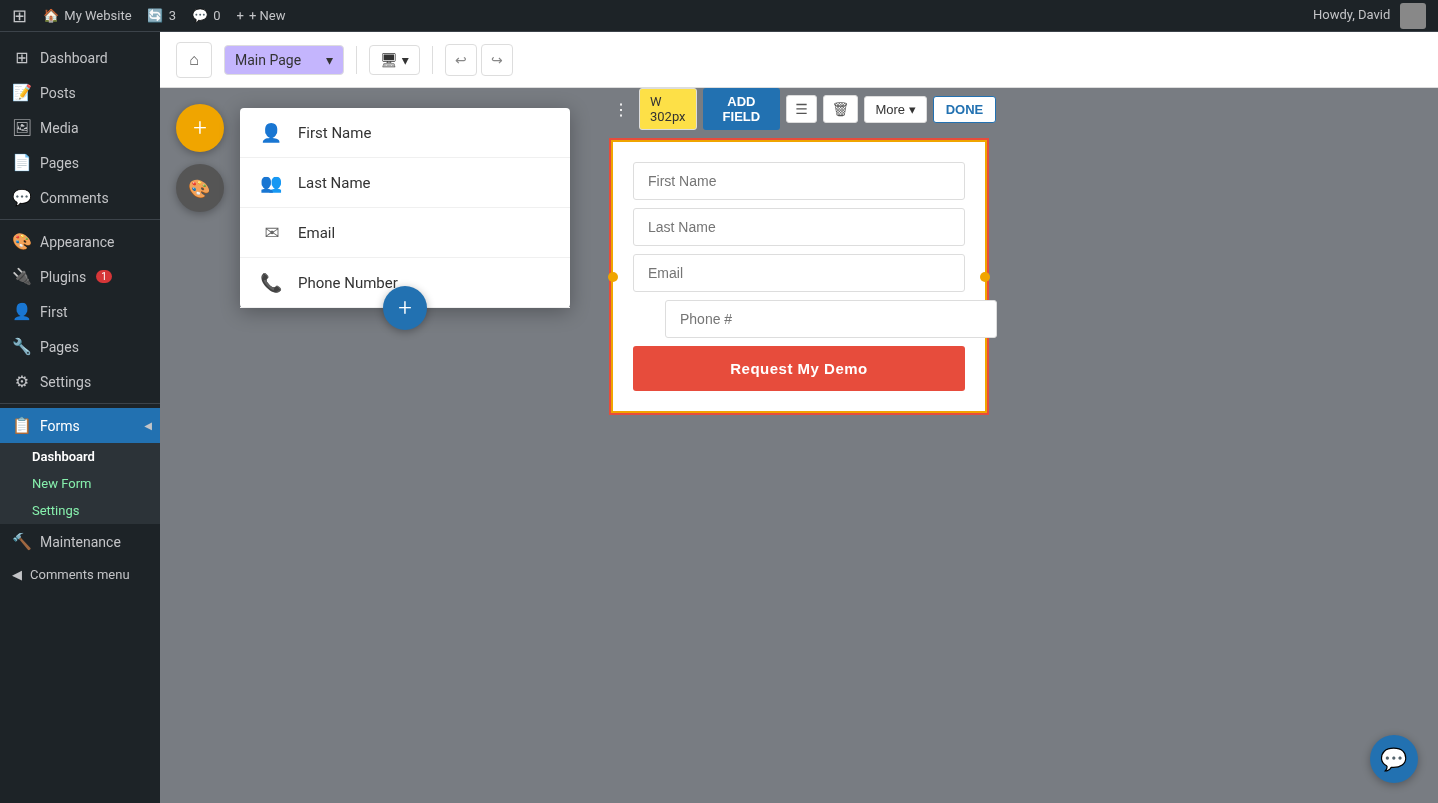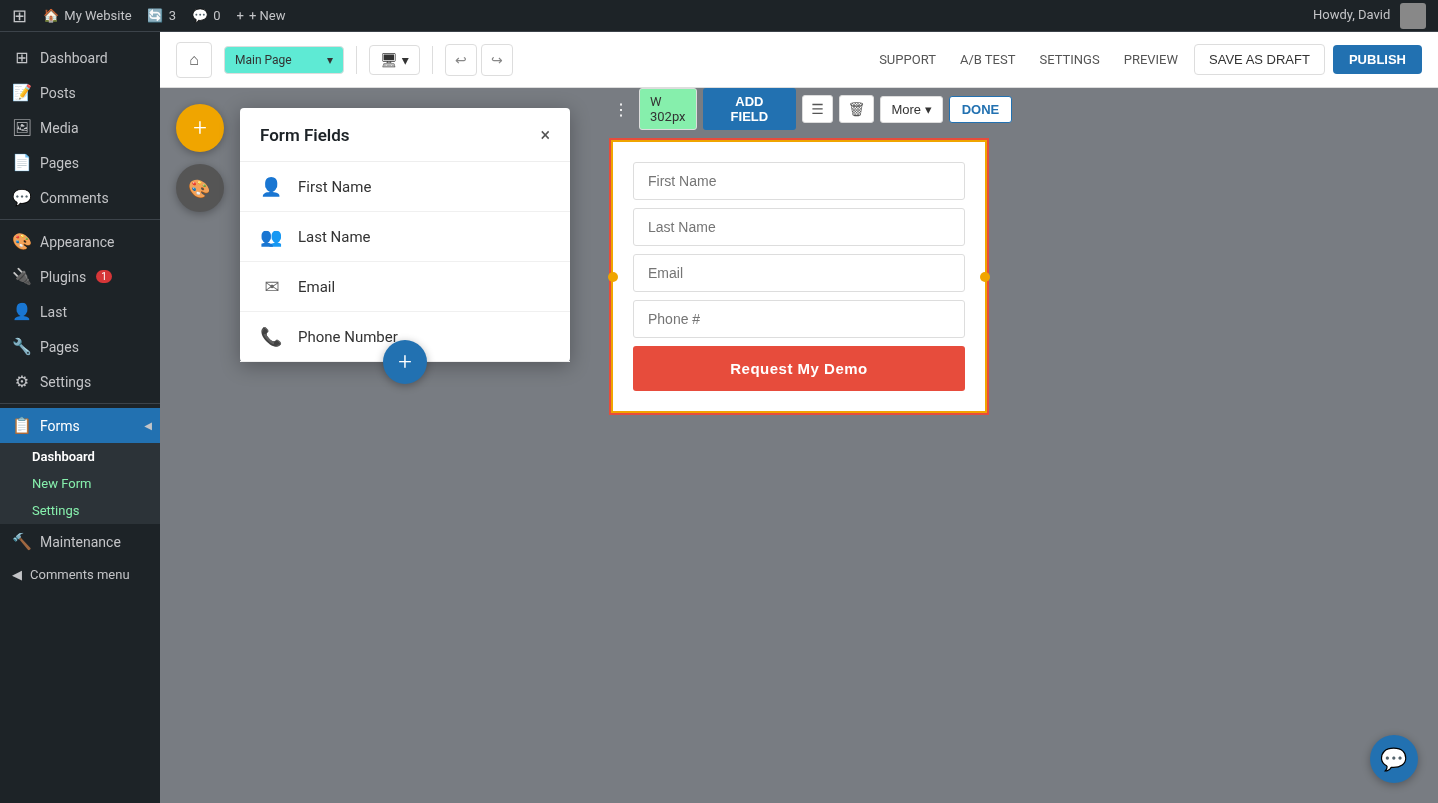--- a/index.html
+++ b/index.html
@@ -84,22 +84,22 @@
     }
     .toolbar-home-btn {
       width: 36px; height: 36px;
       border: 1px solid #ddd; border-radius: 4px;
       display: flex; align-items: center; justify-content: center;
       cursor: pointer; background: #fff; color: #555; font-size: 16px;
     }
     .toolbar-page-selector {
       display: flex; align-items: center; gap: 6px;
       border: 1px solid #ddd; border-radius: 4px;
-      padding: 6px 10px; cursor: pointer; background: #5eead4;
-      color: #333; font-size: 12px; min-width: 120px;
+      padding: 6px 10px; cursor: pointer; background: #c4b5fd;
+      color: #333; font-size: 14px; min-width: 120px;
     }
     .toolbar-sep { width: 1px; height: 28px; background: #ddd; }
     .toolbar-device-btn {
       display: flex; align-items: center; gap: 4px;
       border: 1px solid #ddd; border-radius: 4px;
       padding: 6px 10px; cursor: pointer; background: #fff;
       color: #333; font-size: 14px;
     }
     .toolbar-undo-redo {
       display: flex; gap: 4px;
@@ -179,21 +179,21 @@
       border: 2px solid #f0a500;
       padding: 20px;
       position: relative;
     }
     .form-field-input {
       width: 100%; padding: 10px 14px;
       border: 1px solid #ddd; border-radius: 3px;
       font-size: 14px; color: #999; margin-bottom: 8px;
       background: #fff; outline: none;
     }
-    .form-field-input:last-of-type { margin-bottom: 0; }
+    .form-field-input:last-of-type { margin-bottom: 0; margin-left: 32px; }
     .form-submit-btn {
       width: 100%; padding: 14px;
       background: #e74c3c; color: #fff;
       border: none; border-radius: 3px; font-size: 15px;
       font-weight: 700; cursor: pointer; margin-top: 8px;
       letter-spacing: 0.5px;
     }
 
     
     .field-toolbar {
@@ -202,27 +202,27 @@
       left: 0;
       display: flex;
       align-items: center;
       gap: 6px;
       background: transparent;
     }
     .field-toolbar-dots {
       color: #fff; font-size: 16px; cursor: pointer; padding: 4px;
     }
     .field-toolbar-width {
-      background: #86efac; border: 1px solid #ddd;
+      background: #fde047; border: 1px solid #ddd;
       padding: 5px 10px; font-size: 13px; color: #333;
       border-radius: 3px;
     }
     .field-toolbar-add-btn {
       background: #2271b1; color: #fff;
-      padding: 6px 28px; border-radius: 3px;
+      padding: 6px 20px; border-radius: 3px;
       font-size: 13px; font-weight: 600; cursor: pointer;
       border: none;
     }
     .field-toolbar-align-btn {
       background: #fff; border: 1px solid #ddd;
       padding: 5px 8px; border-radius: 3px; cursor: pointer;
       color: #555; font-size: 14px;
     }
     .field-toolbar-del-btn {
       background: #fff; border: 1px solid #ddd;
@@ -360,21 +360,21 @@
       <span class="icon">🎨</span>
       <span>Appearance</span>
     </div>
     <div class="sidebar-item">
       <span class="icon">🔌</span>
       <span>Plugins</span>
       <span class="badge">1</span>
     </div>
     <div class="sidebar-item">
       <span class="icon">👤</span>
-      <span>Last</span>
+      <span>First</span>
     </div>
     <div class="sidebar-item">
       <span class="icon">🔧</span>
       <span>Pages</span>
     </div>
     <div class="sidebar-item">
       <span class="icon">⚙</span>
       <span>Settings</span>
     </div>
     <div class="sidebar-divider"></div>
@@ -421,28 +421,20 @@
         <span>▾</span>
       </div>
       <div class="toolbar-sep"></div>
       <div class="toolbar-undo-redo">
         <div class="toolbar-undo-btn">
           <span>↩</span>
         </div>
         <div class="toolbar-undo-btn">
           <span>↪</span>
         </div>
-      </div>
-      <div class="toolbar-right">
-        <a class="toolbar-link">SUPPORT</a>
-        <a class="toolbar-link">A/B TEST</a>
-        <a class="toolbar-link">SETTINGS</a>
-        <a class="toolbar-link">PREVIEW</a>
-        <button class="toolbar-btn">SAVE AS DRAFT</button>
-        <button class="toolbar-btn-primary">PUBLISH</button>
       </div>
     </div>
 
     <div class="builder-canvas">
 
       <div class="canvas-left-actions">
         <div class="action-btn-orange">
           <span>+</span>
         </div>
         <div class="action-btn-gray">
@@ -480,24 +472,20 @@
               <input class="form-field-input" type="text" placeholder="Email" style="">
               <input class="form-field-input" type="text" placeholder="Phone #" style="">
               <button class="form-submit-btn">Request My Demo</button>
             </div>
           </div>
         </div>
 
       </div>
 
       <div class="form-fields-panel">
-        <div class="panel-header">
-          <span class="panel-title">Form Fields</span>
-          <span class="panel-close">×</span>
-        </div>
         <div class="panel-item">
           <span class="panel-item-icon">👤</span>
           <span>First Name</span>
         </div>
         <div class="panel-item">
           <span class="panel-item-icon">👥</span>
           <span>Last Name</span>
         </div>
         <div class="panel-item">
           <span class="panel-item-icon">✉</span>

